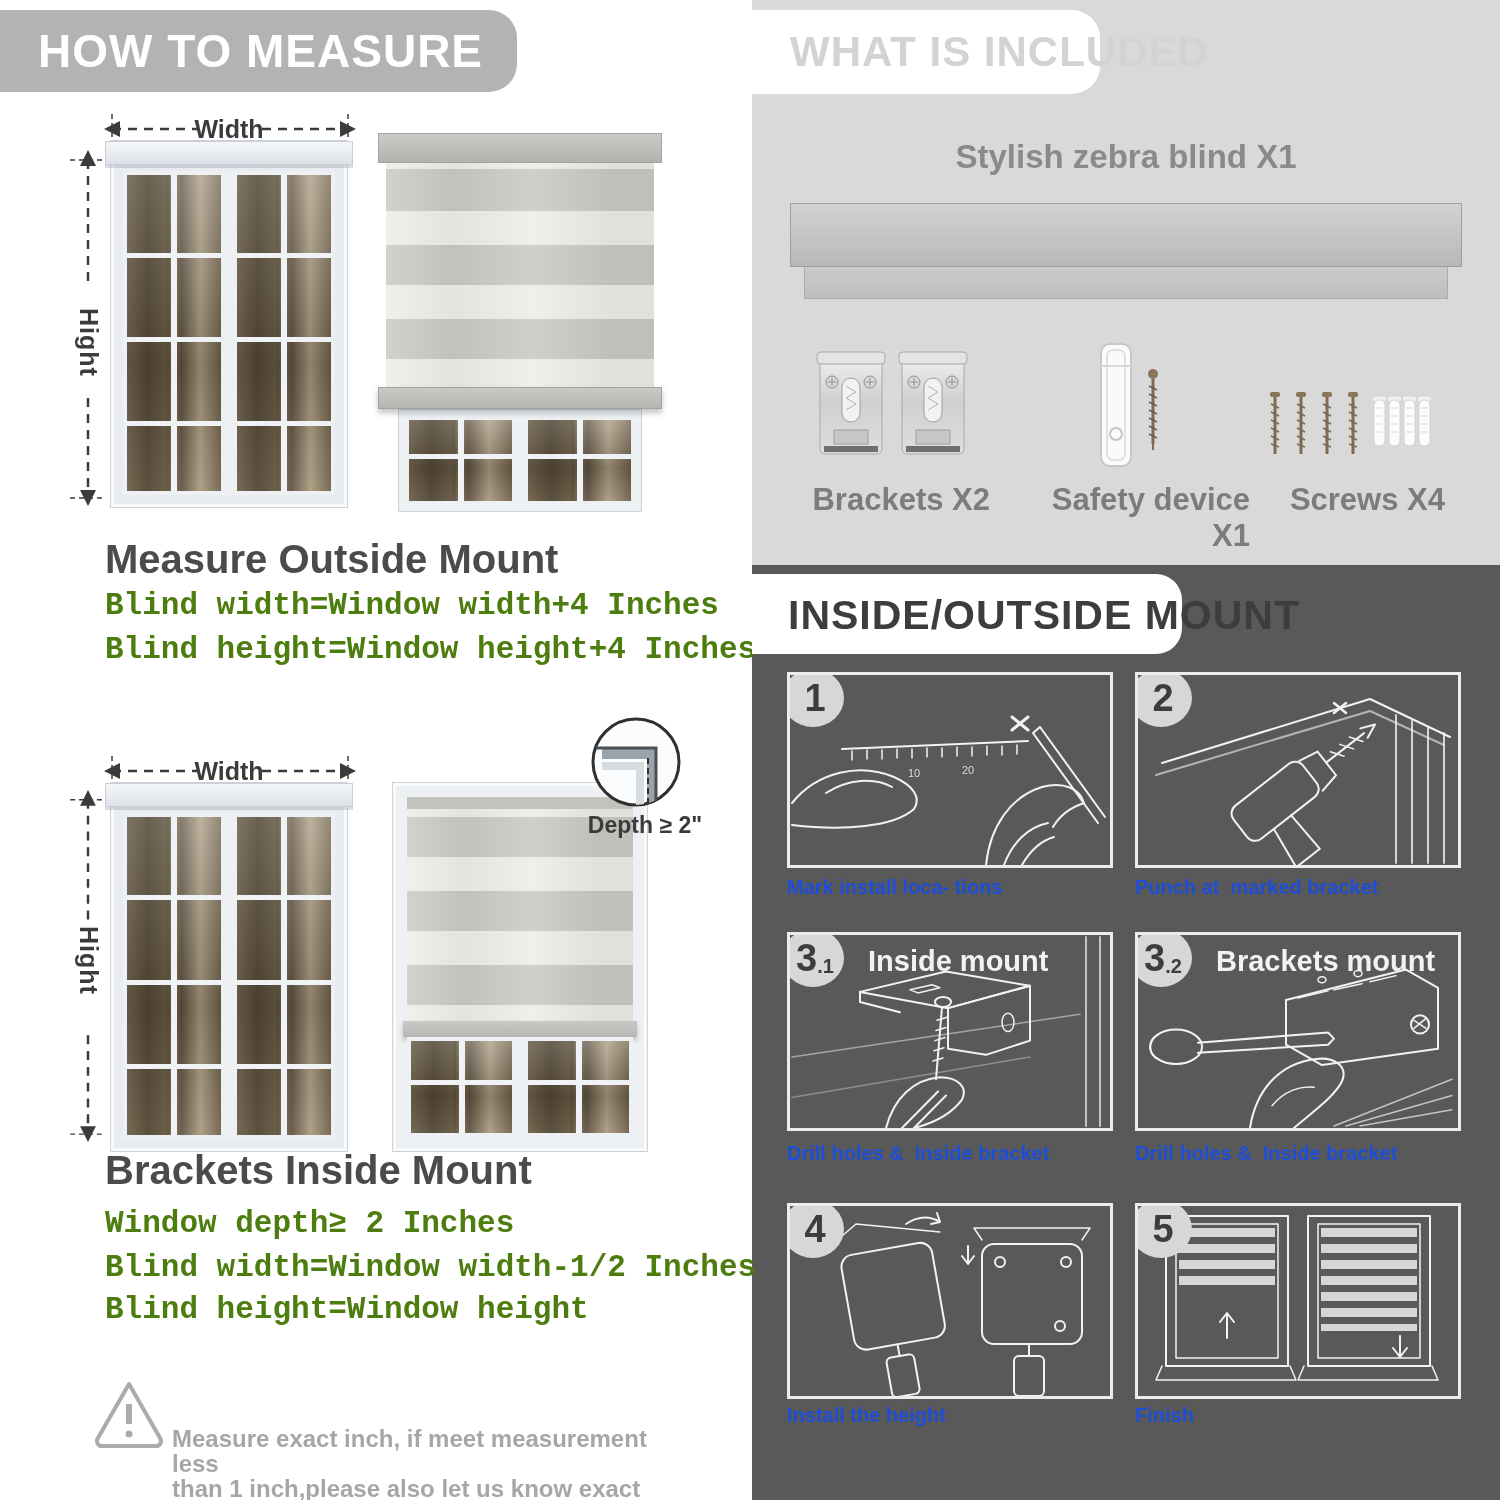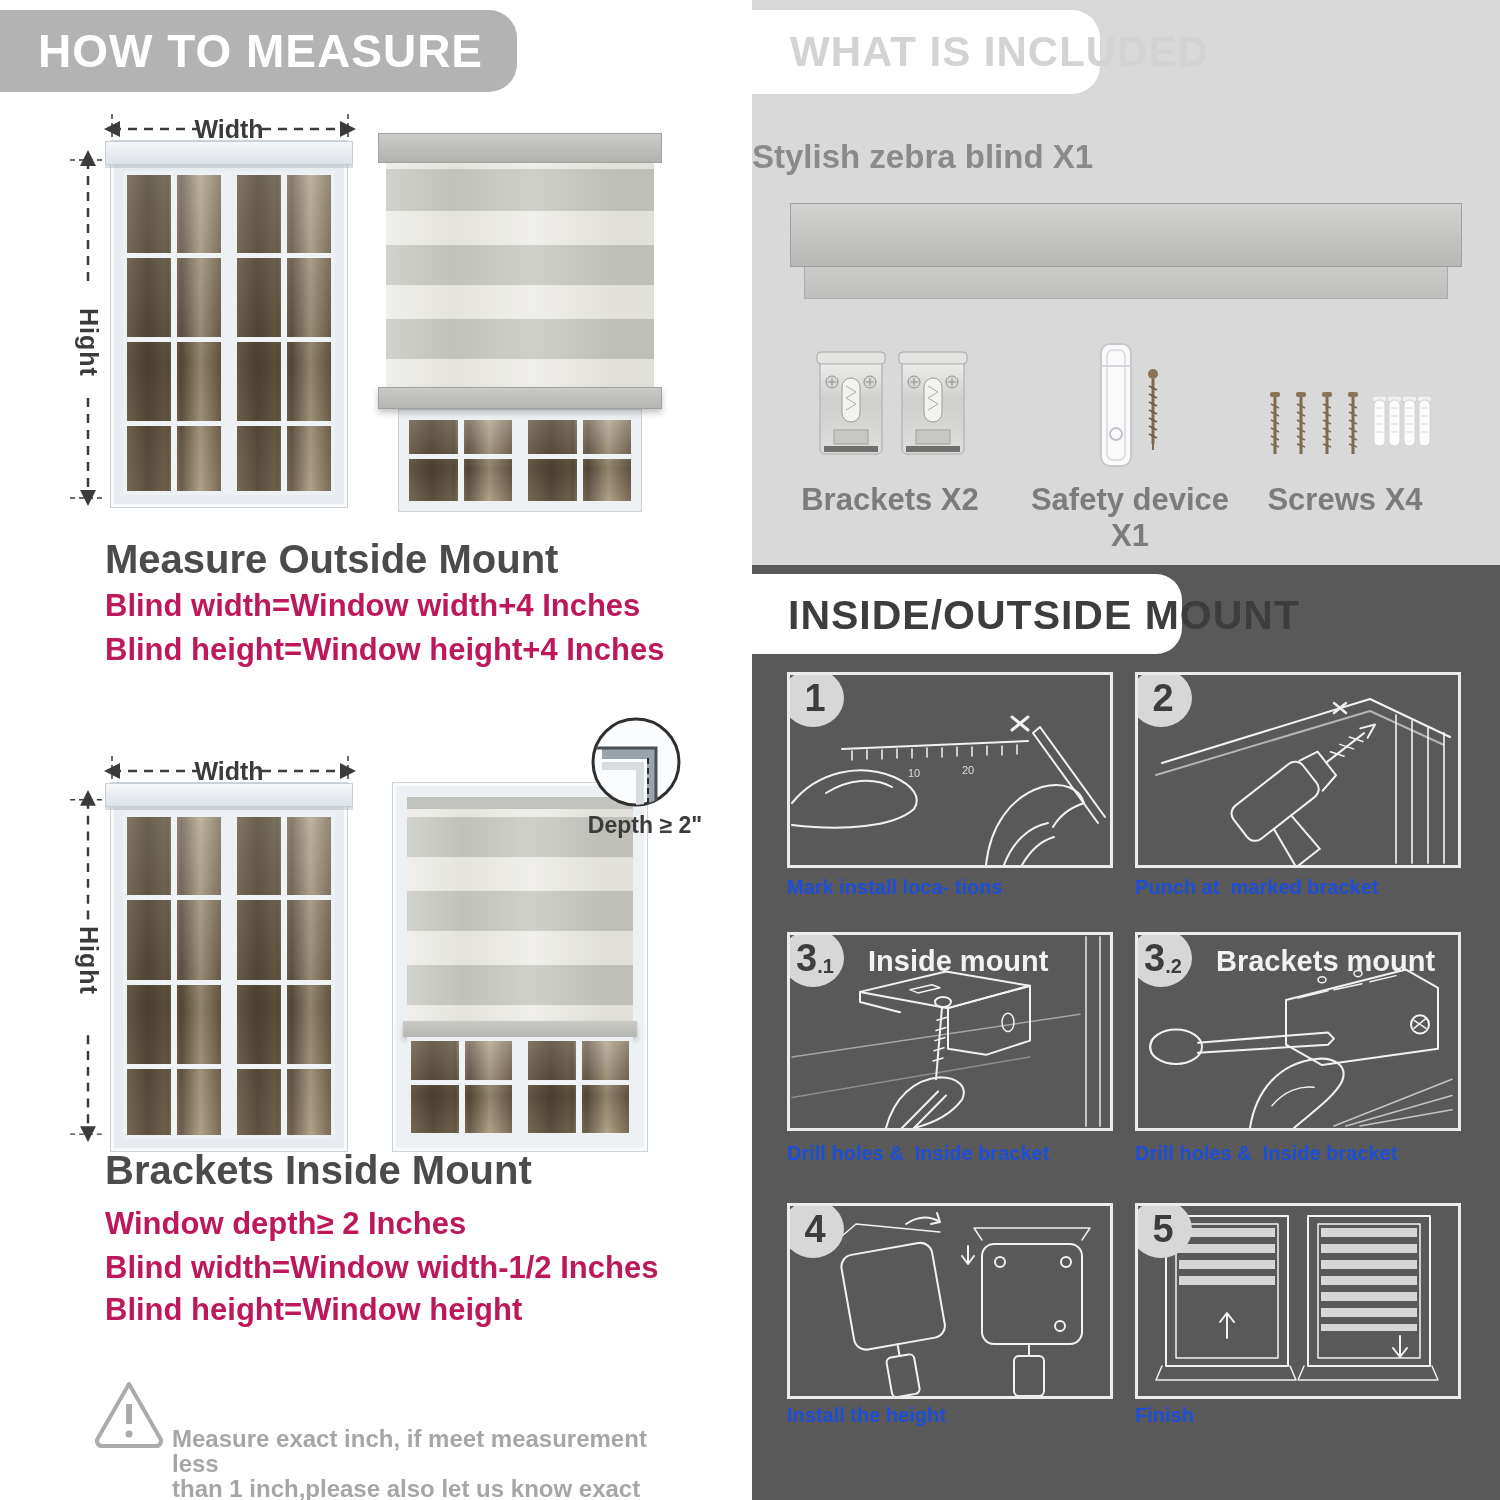--- a/index.html
+++ b/index.html
@@ -62,26 +62,26 @@
      box-shadow:inset 0 0 0 3px #f8fafc;box-sizing:border-box;}
   .b2-open{position:absolute;inset:14px;background:#e8ecf0;}
   .b2-head{position:absolute;top:0;left:0;right:0;height:12px;background:#c2c2be;}
   .b2-fab{position:absolute;top:12px;left:0;right:0;height:212px;}
   .b2-rail{position:absolute;top:224px;left:-4px;right:-4px;height:16px;
      background:linear-gradient(#c9c9c5,#b5b5b1);box-shadow:0 3px 5px rgba(90,90,90,.3);}
   .b2-panes{position:absolute;top:240px;left:0;right:0;bottom:0;display:flex;background:#eef1f4;}
 
   
   .h2{position:absolute;font-size:40px;font-weight:bold;color:#4b4b4b;white-space:nowrap;}
-  .eq{position:absolute;font-size:31px;font-weight:bold;color:#be185d;white-space:nowrap;}
+  .eq{position:absolute;font-size:31px;font-weight:bold;color:#4d7c0f;white-space:nowrap;font-family:Liberation Mono, monospace;}
   .warn-text{position:absolute;font-size:24px;font-weight:bold;color:#a6a6a6;
      line-height:25px;white-space:pre-line;margin-top:48px;}
-  .blind-label{position:absolute;left:752px;top:138px;width:748px;
+  .blind-label{position:absolute;left:752px;top:138px;width:748px;text-align:center;
      font-size:33px;font-weight:bold;color:#8a8a8a;}
-  .item-label{position:absolute;top:482px;font-size:31px;font-weight:bold;color:#7c7c7c;text-align:center;}
+  .item-label{position:absolute;top:482px;font-size:31px;font-weight:bold;color:#7c7c7c;text-align:right;}
   .vlabel{position:absolute;writing-mode:vertical-rl;font-size:25px;font-weight:bold;color:#3b3b3b;
      letter-spacing:1px;text-align:center;}
   .depth-label{position:absolute;left:560px;top:812px;width:170px;text-align:center;
      font-size:23px;font-weight:bold;color:#3b3b3b;}
 
   
   .headrail{position:absolute;left:790px;top:203px;width:672px;}
   .hr-main{height:64px;background:linear-gradient(#d2d2d0,#b8b8b6);border:1px solid #9f9f9d;box-sizing:border-box;}
   .hr-sub{height:32px;margin:0 14px;background:linear-gradient(#cbcbc9,#bebebc);border:1px solid #abab a9;
      border:1px solid #ababa9;border-top:none;box-sizing:border-box;}

